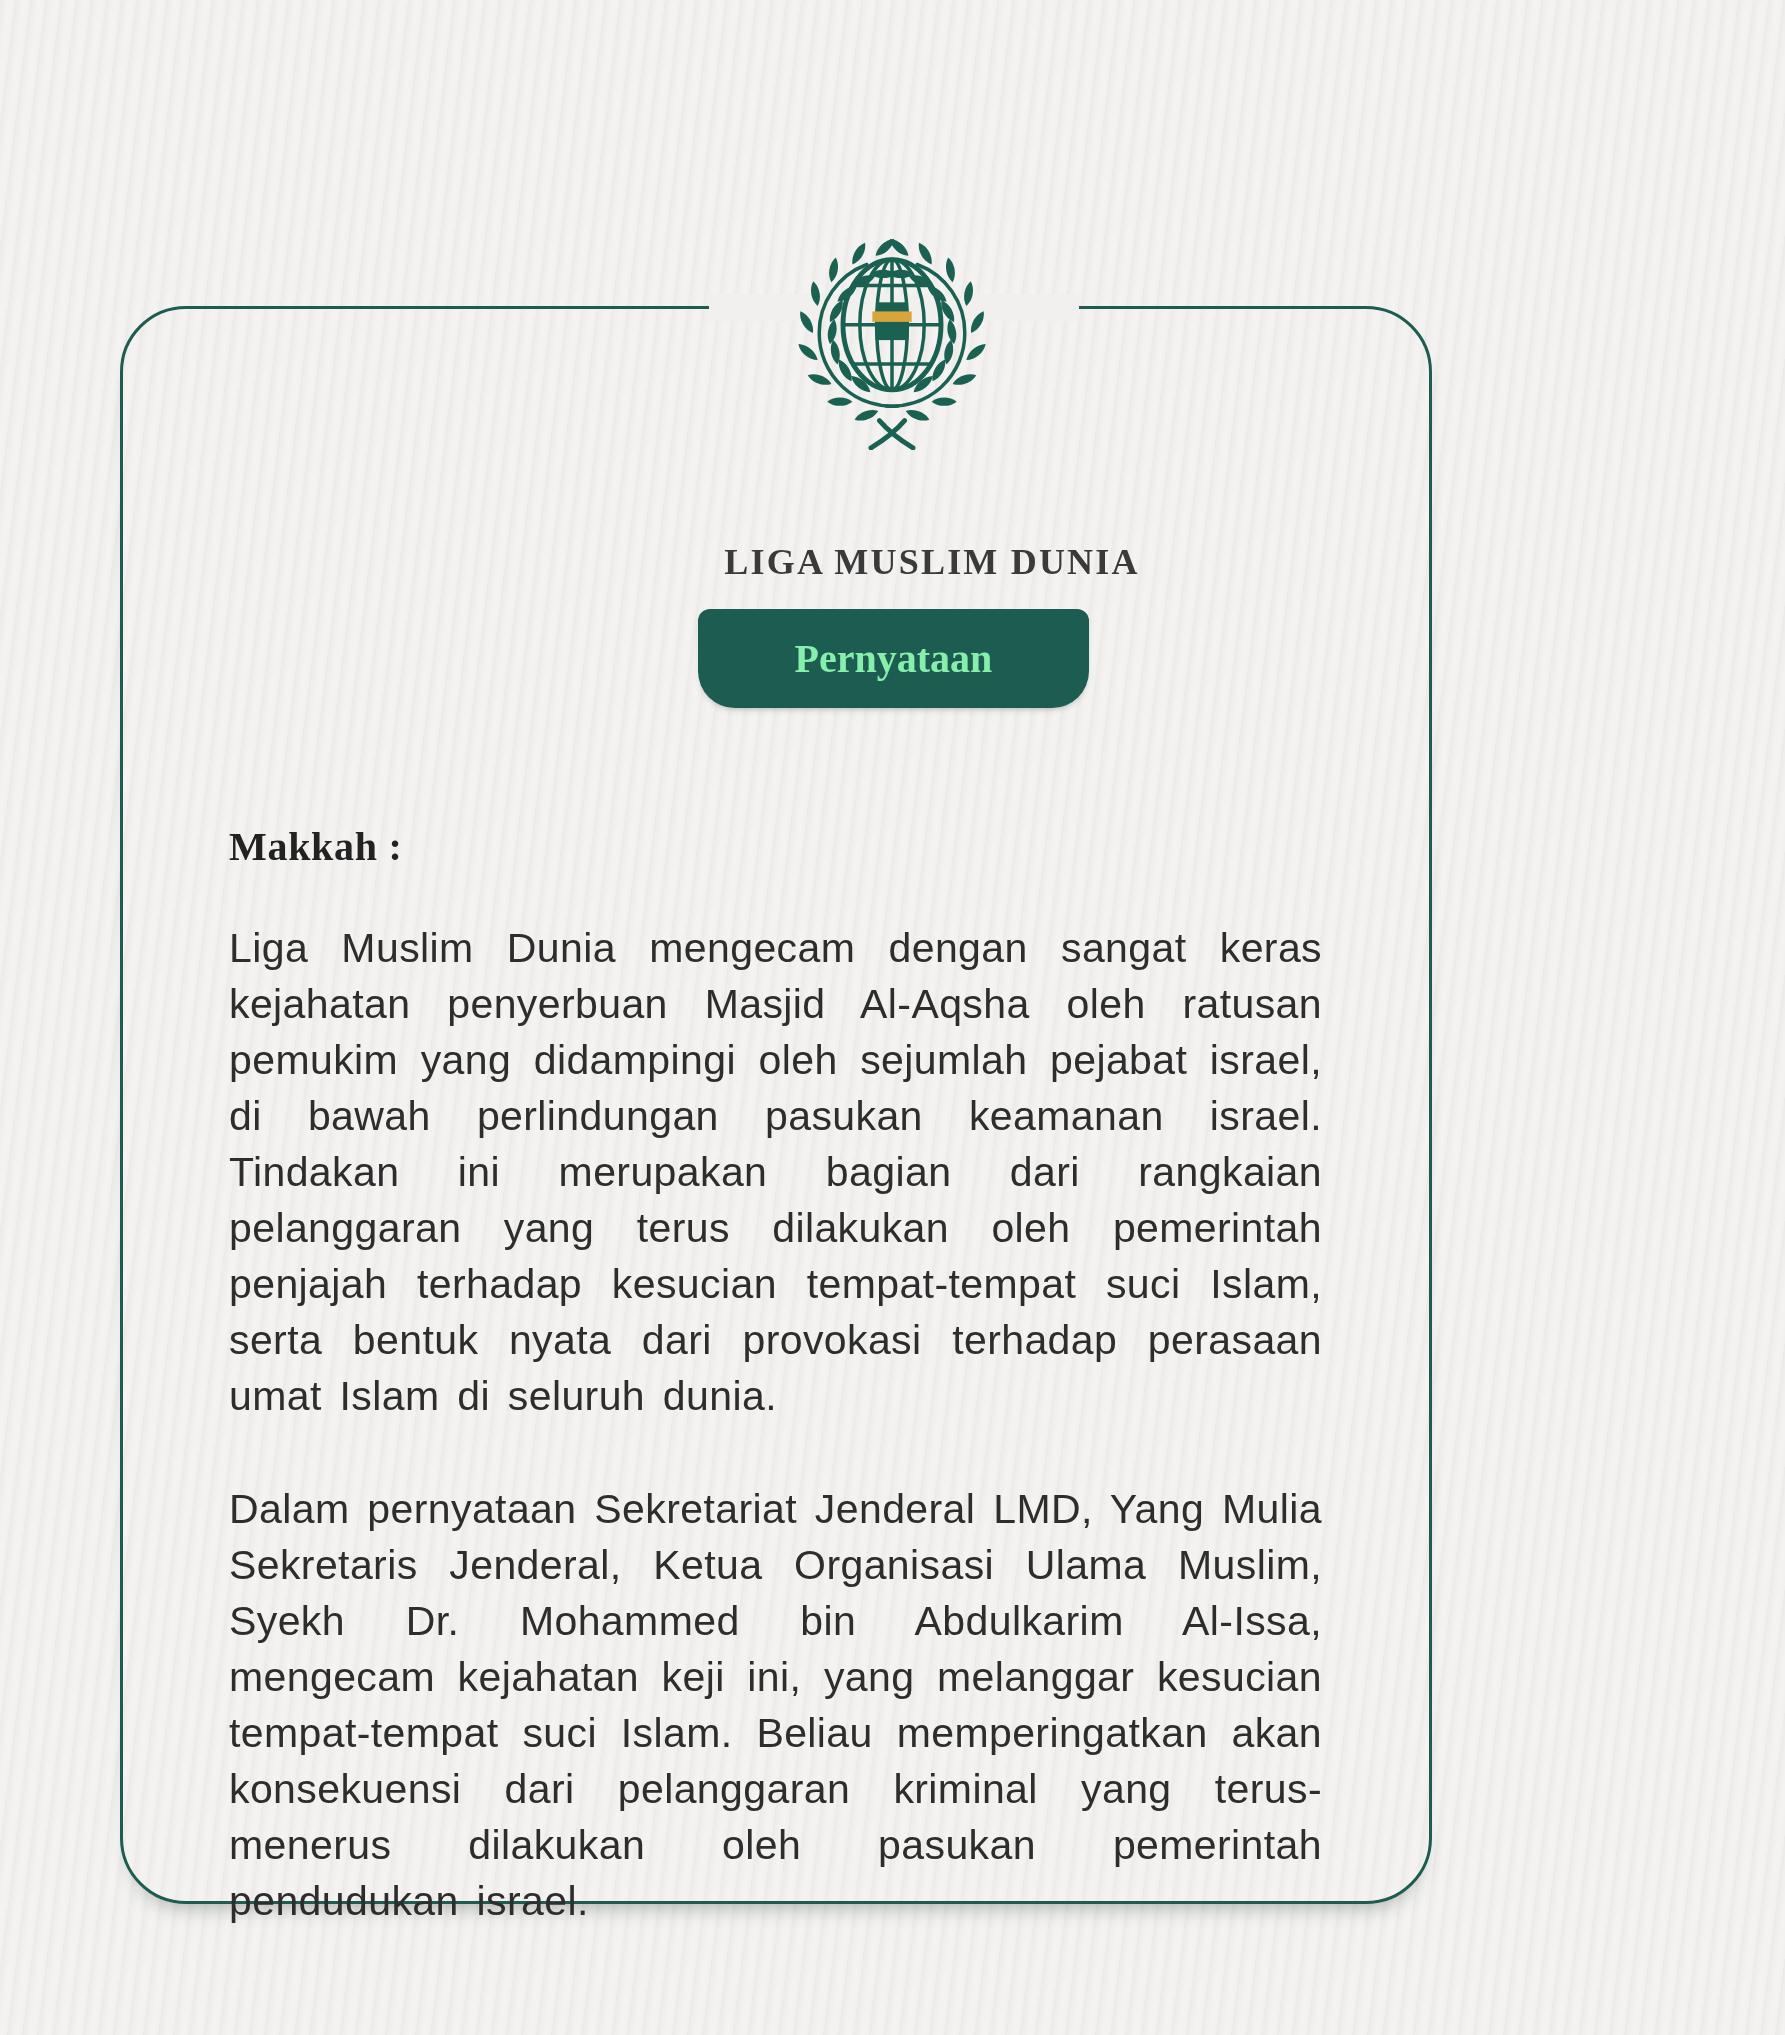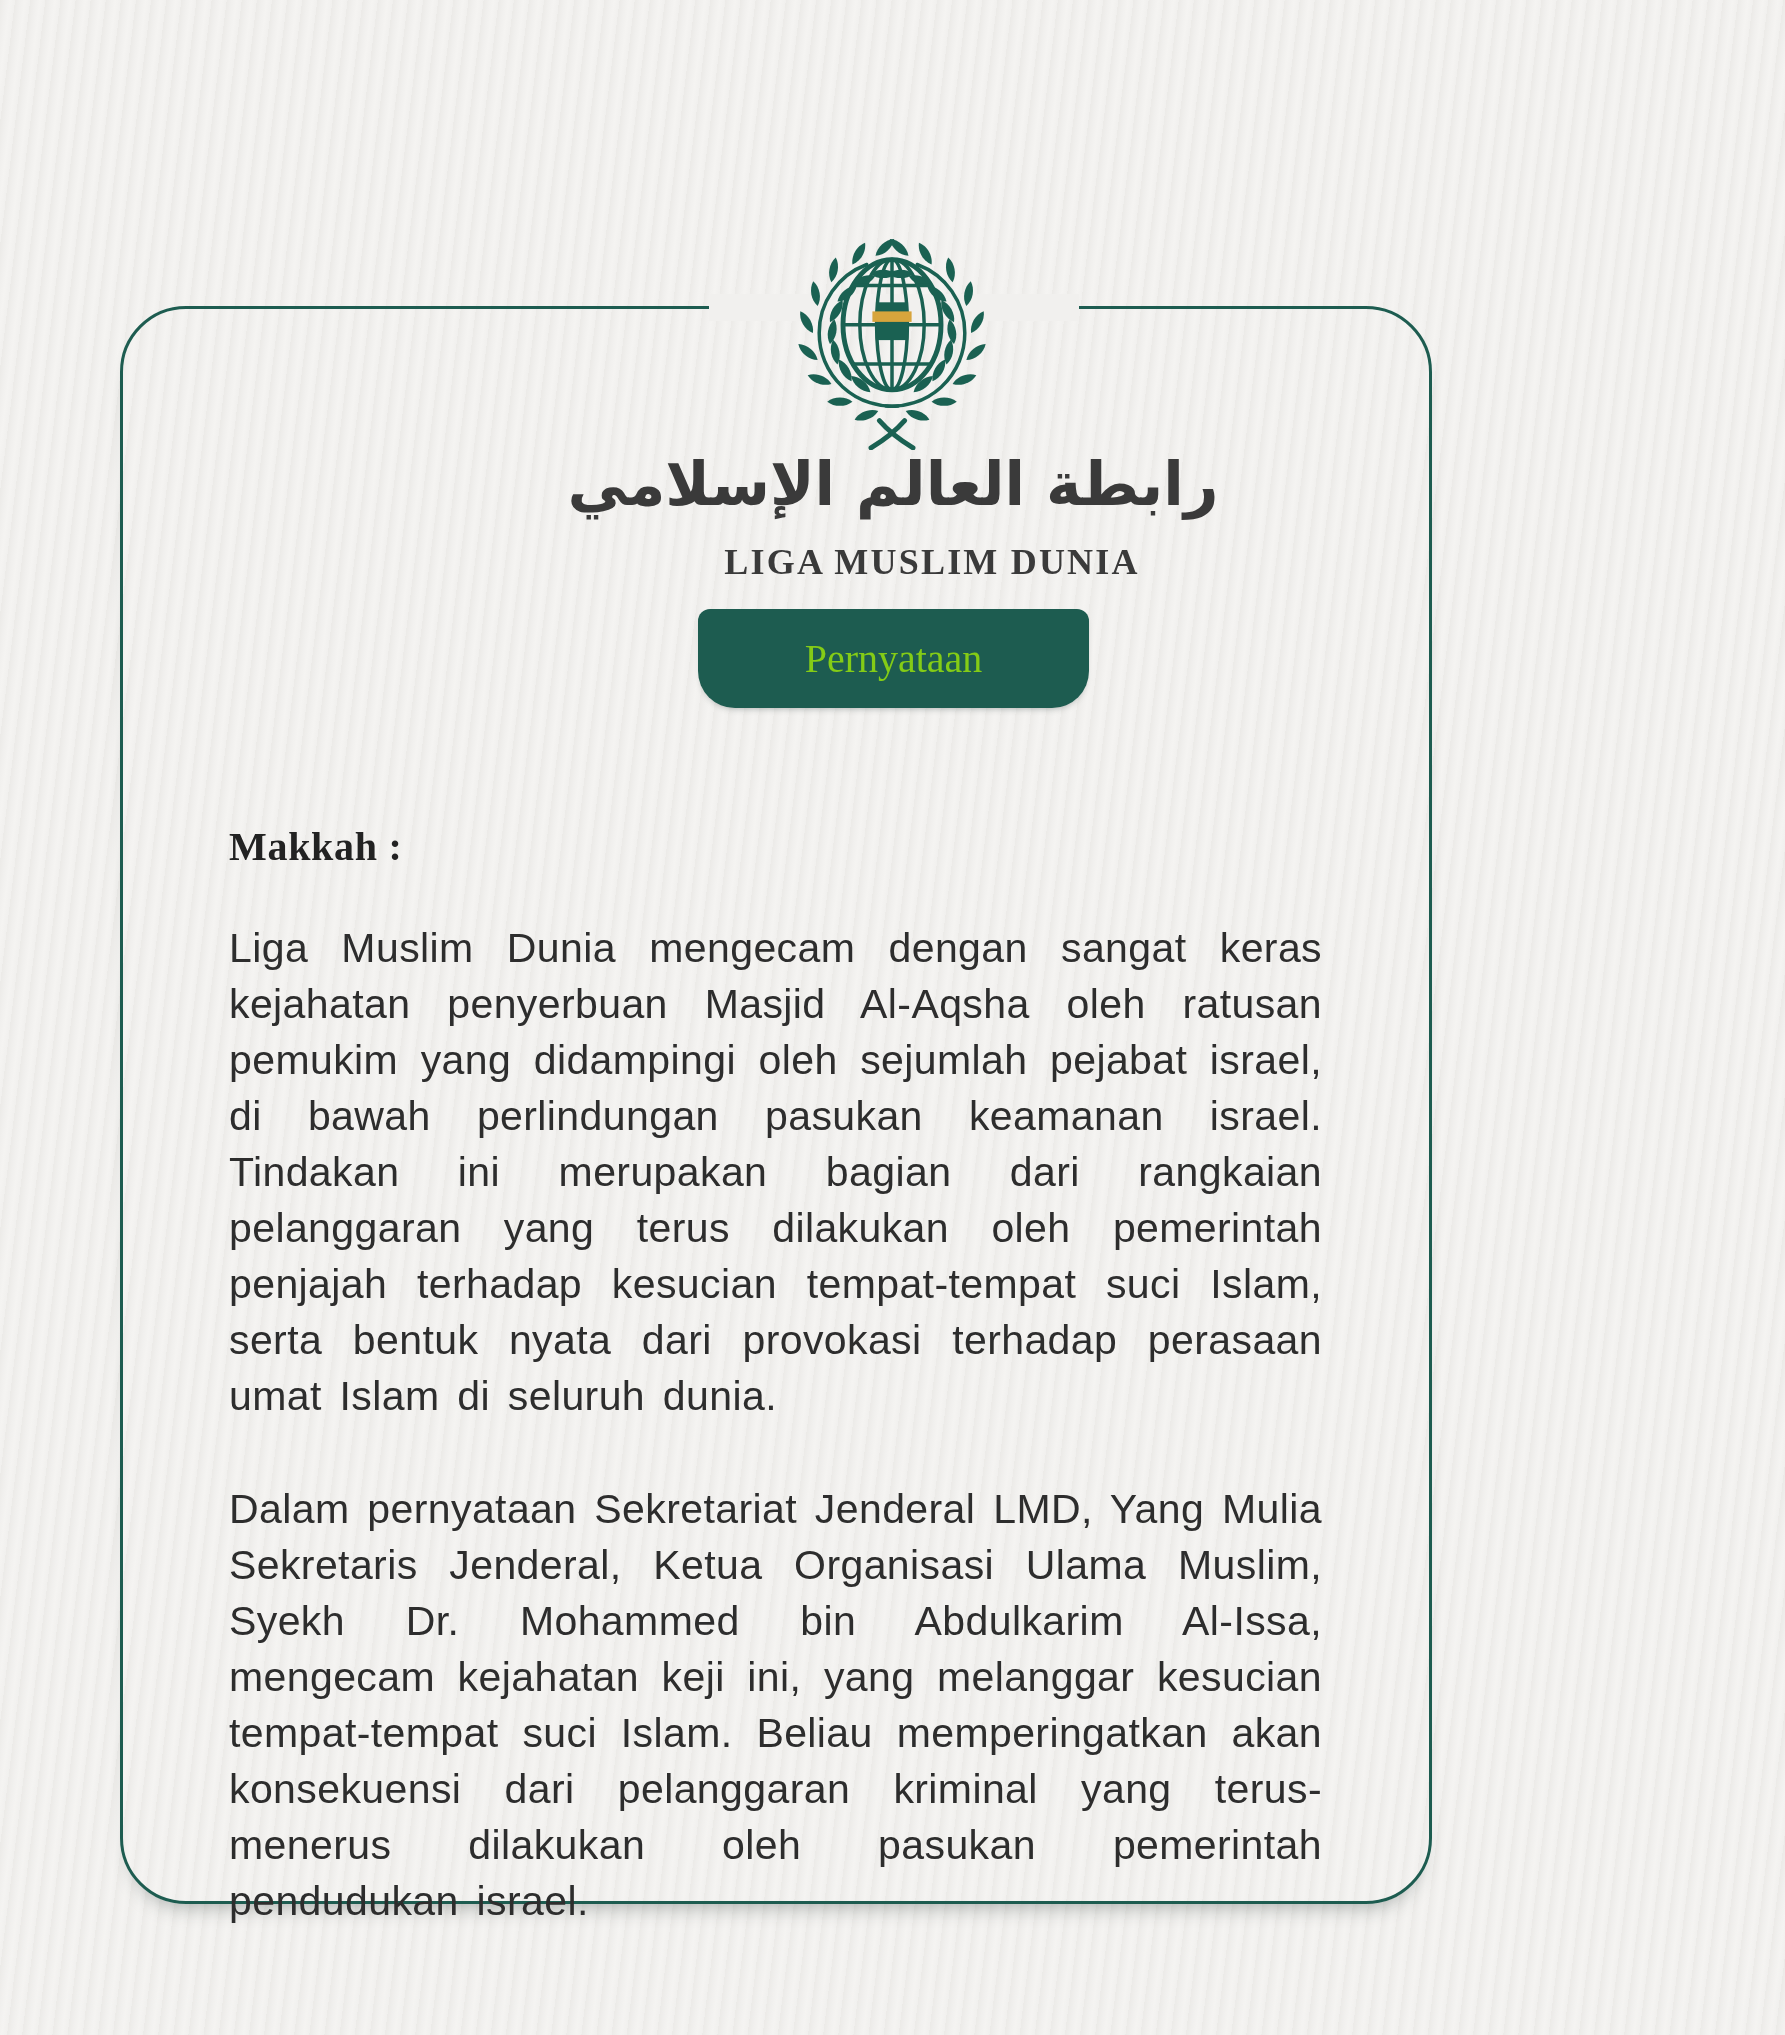--- a/index.html
+++ b/index.html
@@ -49,21 +49,21 @@
   }
   .orgname{
     position:absolute;left:0;top:541px;width:100%;text-align:center;z-index:3;
     font-family:"Liberation Serif",serif;font-weight:bold;font-size:36px;
     letter-spacing:2.2px;color:var(--brandtext);padding-left:39px;
   }
   .badge{
     position:absolute;left:698px;top:609px;width:391px;height:99px;z-index:3;
     background:var(--green);border-radius:12px 12px 37px 37px;
     display:flex;align-items:center;justify-content:center;
-    font-family:"Liberation Serif",serif;font-weight:normal;font-size:40px;color:#84cc16;
+    font-family:"Liberation Serif",serif;font-weight:bold;font-size:40px;color:#86efac;
     box-shadow:0 4.5px 7.5px -4.5px rgba(40,55,52,0.4);
   }
 </style>
 </head>
 <body>
 
 <div class="canvas">
 
   <section class="card">
     <h2 class="dateline">Makkah :</h2>
@@ -115,20 +115,19 @@
       <line x1="80" y1="151" x2="220" y2="151" stroke-width="5"></line>
       <line x1="94" y1="207" x2="206" y2="207" stroke-width="5"></line>
     </g>
 
     <g>
       <rect x="127" y="119" width="46" height="54" fill="#1a6152"></rect>
       <rect x="122" y="132" width="56" height="15" fill="#d7a53c"></rect>
     </g>
   </svg>
 
-  <div class="arabic">رابطة العالم الإسلامي</div>
 
   <div class="orgname">LIGA MUSLIM DUNIA</div>
 
   <div class="badge">Pernyataan</div>
 
 </div>
 
 
 </body></html>

